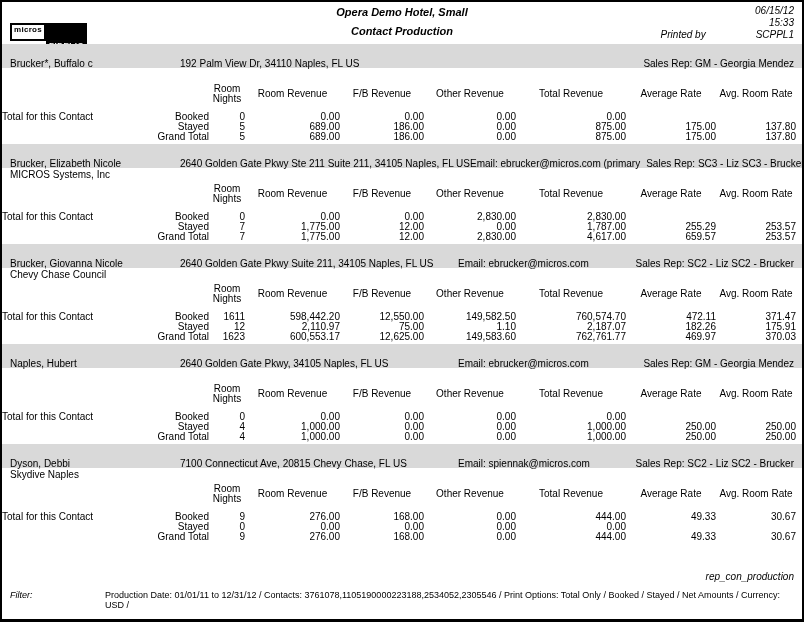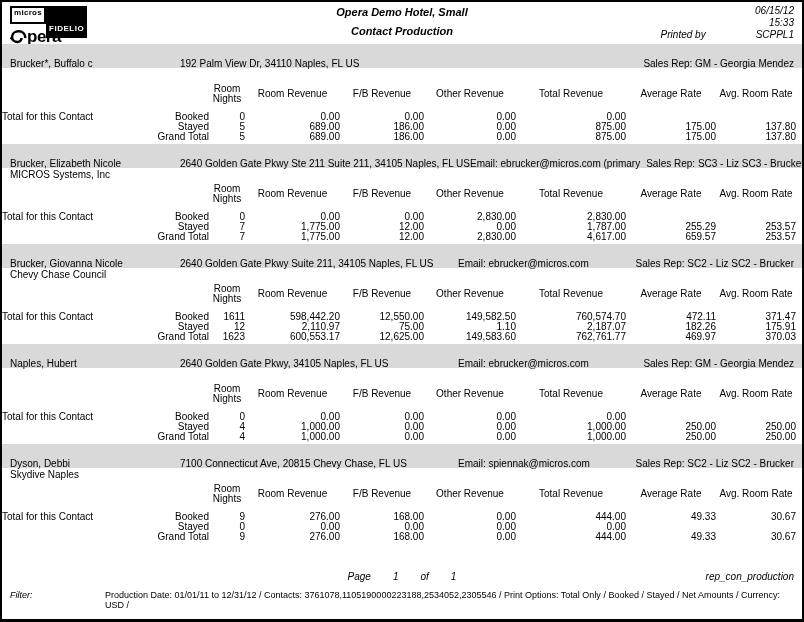--- a/index.html
+++ b/index.html
@@ -8,21 +8,21 @@
   .page {
     width:804px; height:622px;
     border:2px solid #000; border-bottom-width:3px;
     background:#fff;
     display:flex; flex-direction:column;
     overflow:hidden;
   }
   
   .hdr { display:flex; height:42px; padding:3px 8px 0 8px; }
   .hdr-logos { width:200px; }
-  .logo-row { display:flex; align-items:stretch; height:18px; margin-top:1px; width:max-content; }
+  .logo-row { display:flex; align-items:stretch; height:18px; margin-top:18px; width:max-content; }
   .logo-micros { border:2px solid #000; background:#fff; color:#000; font-weight:bold;
                  font-size:8px; line-height:9px; padding:0 2px; letter-spacing:0.3px; }
   .logo-fidelio { background:#000; color:#fff; font-weight:bold; font-size:8px;
                   line-height:13px; padding:16px 3px; letter-spacing:0.5px; }
   .logo-opera { display:flex; align-items:center; margin-top:3px; }
   .logo-opera .word { font-size:17px; font-weight:bold; letter-spacing:-0.5px; }
   .hdr-titles { flex:1; text-align:center; font-style:italic; font-weight:bold; }
   .hotel-title { font-size:11px; padding-top:1px; }
   .report-title { font-size:11px; margin-top:7px; }
   .hdr-meta { width:200px; text-align:right; font-style:italic; font-size:10px; }
@@ -440,23 +440,20 @@
           <td>49.33</td>
           <td class="c-last">30.67</td>
         </tr>
       </tbody>
     </table>
   </section>
 </div>
 
   <div class="ftr">
     <div class="ftr-pagerow">
-      <div class="pagecenter">
-        <span>Page</span><span>1</span><span>of</span><span>1</span>
-      </div>
       <span class="reportid">rep_con_production</span>
     </div>
     <div class="ftr-filter">
       <span class="filter-label">Filter:</span>
       <span class="filter-text">Production Date: 01/01/11 to 12/31/12 / Contacts: 3761078,1105190000223188,2534052,2305546 / Print Options: Total Only / Booked / Stayed / Net Amounts / Currency: USD /</span>
     </div>
   </div>
 
 </div>
 

